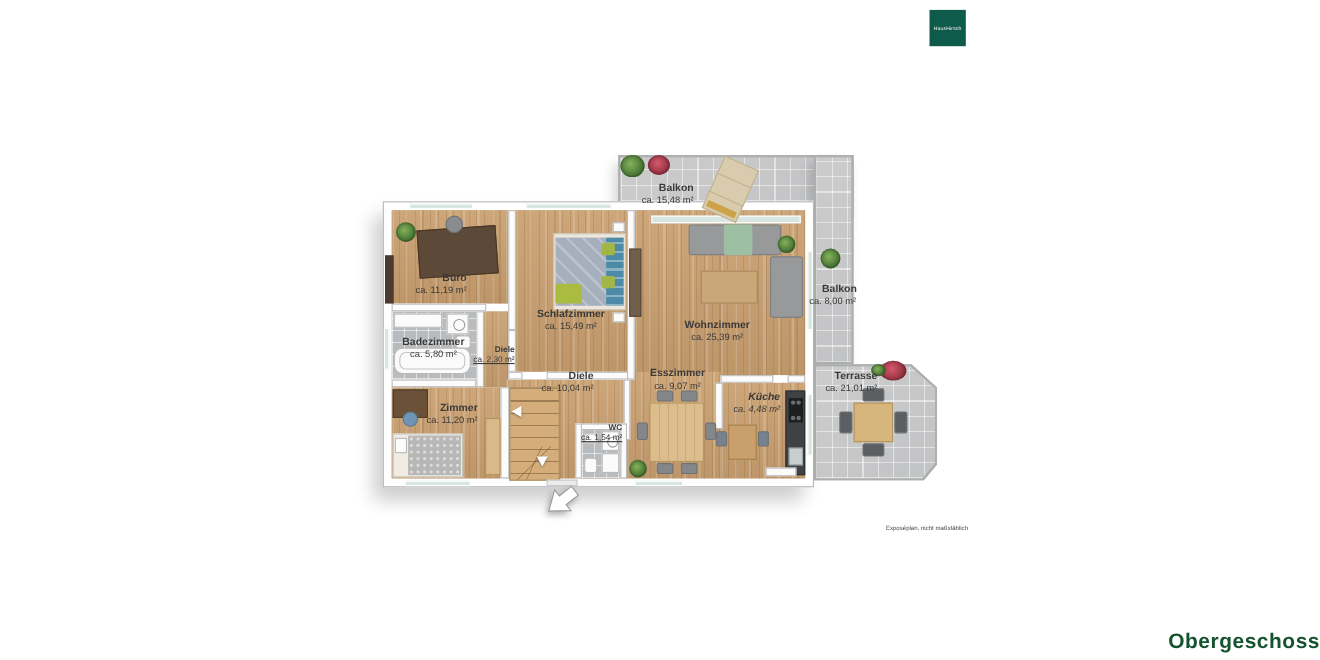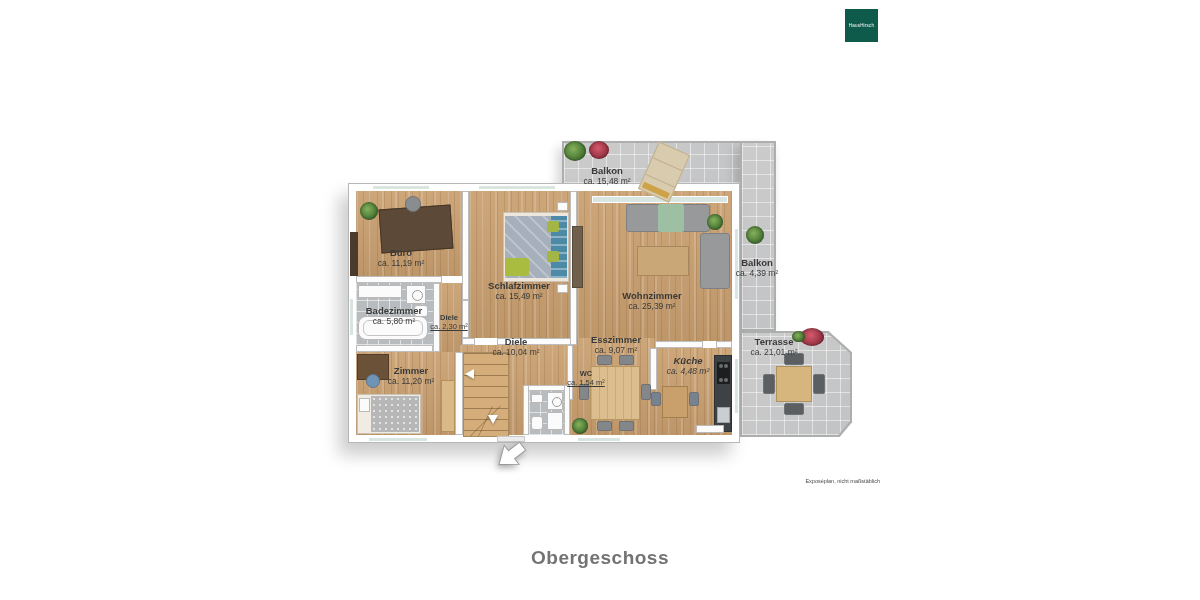--- a/index.html
+++ b/index.html
@@ -23,43 +23,43 @@
     background-image:
       repeating-linear-gradient(0deg, rgba(255,255,255,.55) 0 1px, rgba(0,0,0,0) 1px 11px),
       repeating-linear-gradient(90deg, rgba(255,255,255,.55) 0 1px, rgba(0,0,0,0) 1px 11px);z-index:2;}
   .body{background:#ffffff;border:1px solid #b7b7b7;box-shadow:-9px 12px 16px rgba(0,0,0,.20);box-sizing:border-box;z-index:1;}
   .wall{background:#fcfcfc;border:1px solid #bdbdbd;box-sizing:border-box;z-index:10;}
   .window{background:#d8e5e1;border:1px solid #ffffff;box-sizing:border-box;z-index:13;}
 
   
   .label{position:absolute;transform:translate(-50%,-50%);text-align:center;color:#3a3a3a;
          line-height:1.2;white-space:nowrap;z-index:30;}
-  .label .nm{font-size:9.5px;font-weight:700;}
+  .label .nm{font-size:9.5px;font-weight:700;text-align:right;}
   .label .ar{font-size:8.5px;}
   .label.wrap{white-space:normal;width:44px;}
   .label.tiny .nm{font-size:7.5px;} .label.tiny .ar{font-size:7.5px;text-decoration:underline;}
 
   
   .furn{position:absolute;z-index:15;box-sizing:border-box;}
   .white-fix{background:#fbfbfb;border:1px solid #b9b9b9;}
   .plant{border-radius:50%;background:radial-gradient(circle at 42% 40%, #84b15a, #3f6d2e 72%);
          box-shadow:inset 0 0 3px rgba(0,0,0,.45);}
   .plant.red{background:radial-gradient(circle at 45% 40%, #d4596c, #8e2e3d 72%);}
   .chair{background:#84878a;border:1px solid #6f7275;border-radius:2px;}
   .stairs{background-color:#d4ad7b;
     background-image:repeating-linear-gradient(180deg, rgba(80,50,20,.40) 0 1px, rgba(0,0,0,0) 1px 11px);
     border:1px solid #a98a5f;z-index:12;}
   .tri{width:0;height:0;position:absolute;z-index:16;filter:drop-shadow(0 1px 1px rgba(0,0,0,.35));}
 
   
   .logo{left:845px;top:9px;width:33px;height:33px;background:#0e5a4b;color:#ffffff;
         display:flex;align-items:center;justify-content:center;font-size:4.5px;letter-spacing:.2px;z-index:40;}
   .disclaimer{left:804px;top:478px;width:76px;font-size:5.5px;color:#4a4a4a;text-align:right;z-index:40;}
-  .floor-title{left:0;top:547px;width:1200px;text-align:center;font-size:19px;font-weight:700;
-               letter-spacing:.5px;color:#737373;z-index:40;}
+  .floor-title{left:0;top:573px;width:1200px;text-align:right;font-size:19px;font-weight:700;
+               letter-spacing:.5px;color:#14532d;z-index:40;}
 </style>
 </head>
 <body>
 
 <div class="canvas">
 
   <div class="abs logo">
     <span>HausHirsch</span>
   </div>
 
@@ -215,21 +215,21 @@
   <div class="furn chair" style="left:651px;top:392px;width:10px;height:14px;background:#76828e;"></div>
   <div class="furn chair" style="left:689px;top:392px;width:10px;height:14px;background:#76828e;"></div>
   <div class="furn white-fix" style="left:696px;top:425px;width:28px;height:8px;"></div>
 
   <div class="label" style="left:607px;top:176px;">
     <div class="nm">Balkon</div>
     <div class="ar">ca. 15,48 m²</div>
   </div>
   <div class="label wrap" style="left:757px;top:268px;">
     <div class="nm">Balkon</div>
-    <div class="ar">ca. 4,39 m²</div>
+    <div class="ar">ca. 8,00 m²</div>
   </div>
   <div class="label" style="left:774px;top:347px;">
     <div class="nm">Terrasse</div>
     <div class="ar">ca. 21,01 m²</div>
   </div>
   <div class="label" style="left:401px;top:258px;">
     <div class="nm">Büro</div>
     <div class="ar">ca. 11,19 m²</div>
   </div>
   <div class="label" style="left:519px;top:291px;">
@@ -249,21 +249,21 @@
     <div class="ar">ca. 2,30 m²</div>
   </div>
   <div class="label" style="left:516px;top:347px;">
     <div class="nm">Diele</div>
     <div class="ar">ca. 10,04 m²</div>
   </div>
   <div class="label" style="left:411px;top:376px;">
     <div class="nm">Zimmer</div>
     <div class="ar">ca. 11,20 m²</div>
   </div>
-  <div class="label tiny" style="left:547px;top:378px;margin-left:39px;">
+  <div class="label tiny" style="left:547px;top:393px;">
     <div class="nm">WC</div>
     <div class="ar">ca. 1,54 m²</div>
   </div>
   <div class="label" style="left:616px;top:345px;">
     <div class="nm">Esszimmer</div>
     <div class="ar">ca. 9,07 m²</div>
   </div>
   <div class="label" style="left:688px;top:366px;font-style:italic;">
     <div class="nm">Küche</div>
     <div class="ar">ca. 4,48 m²</div>

